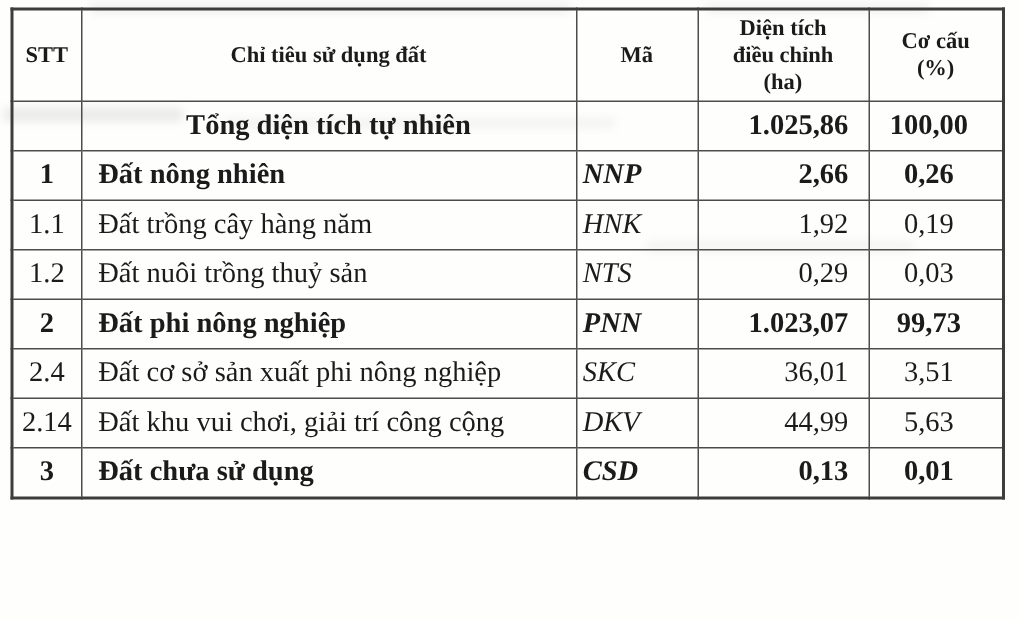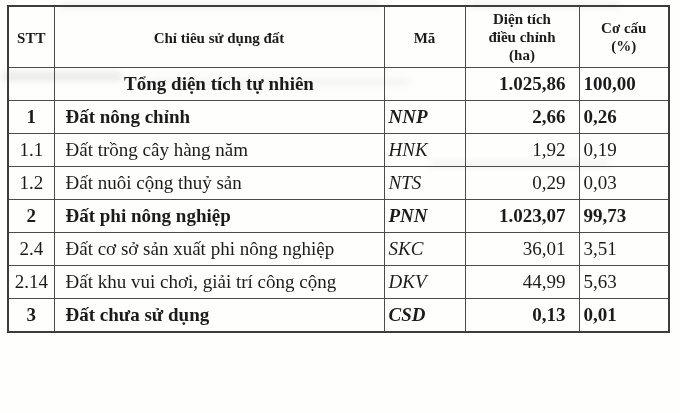--- a/index.html
+++ b/index.html
@@ -69,21 +69,21 @@
     height: 32px;
     font-size: 19px;
     vertical-align: middle;
     padding: 0 4px;
     line-height: 1.1;
   }
   td.col-stt   { text-align: center; }
   td.col-name  { text-align: left; padding-left: 11px; }
   td.col-code  { text-align: left; font-style: italic; }
   td.col-area  { text-align: right; padding-right: 13px; margin-left: 40px; }
-  td.col-share { text-align: left; padding-right: 13px; }
+  td.col-share { text-align: center; padding-right: 13px; }
 
   tr.row-bold td { font-weight: bold; }
   tr.name-center td.col-name { text-align: center; padding-left: 4px; }
 </style>
 </head>
 <body>
 
 <div class="artifact a1"></div>
 <div class="artifact a2"></div>
 <div class="artifact a3"></div>
@@ -120,35 +120,35 @@
   <tbody>
       <tr class="row-bold name-center">
         <td class="col-stt"></td>
         <td class="col-name">Tổng diện tích tự nhiên</td>
         <td class="col-code"></td>
         <td class="col-area">1.025,86</td>
         <td class="col-share">100,00</td>
       </tr>
       <tr class="row-bold">
         <td class="col-stt">1</td>
-        <td class="col-name">Đất nông chỉnh</td>
+        <td class="col-name">Đất nông nhiên</td>
         <td class="col-code">NNP</td>
         <td class="col-area">2,66</td>
         <td class="col-share">0,26</td>
       </tr>
       <tr>
         <td class="col-stt">1.1</td>
         <td class="col-name">Đất trồng cây hàng năm</td>
         <td class="col-code">HNK</td>
         <td class="col-area">1,92</td>
         <td class="col-share">0,19</td>
       </tr>
       <tr>
         <td class="col-stt">1.2</td>
-        <td class="col-name">Đất nuôi cộng thuỷ sản</td>
+        <td class="col-name">Đất nuôi trồng thuỷ sản</td>
         <td class="col-code">NTS</td>
         <td class="col-area">0,29</td>
         <td class="col-share">0,03</td>
       </tr>
       <tr class="row-bold">
         <td class="col-stt">2</td>
         <td class="col-name">Đất phi nông nghiệp</td>
         <td class="col-code">PNN</td>
         <td class="col-area">1.023,07</td>
         <td class="col-share">99,73</td>

